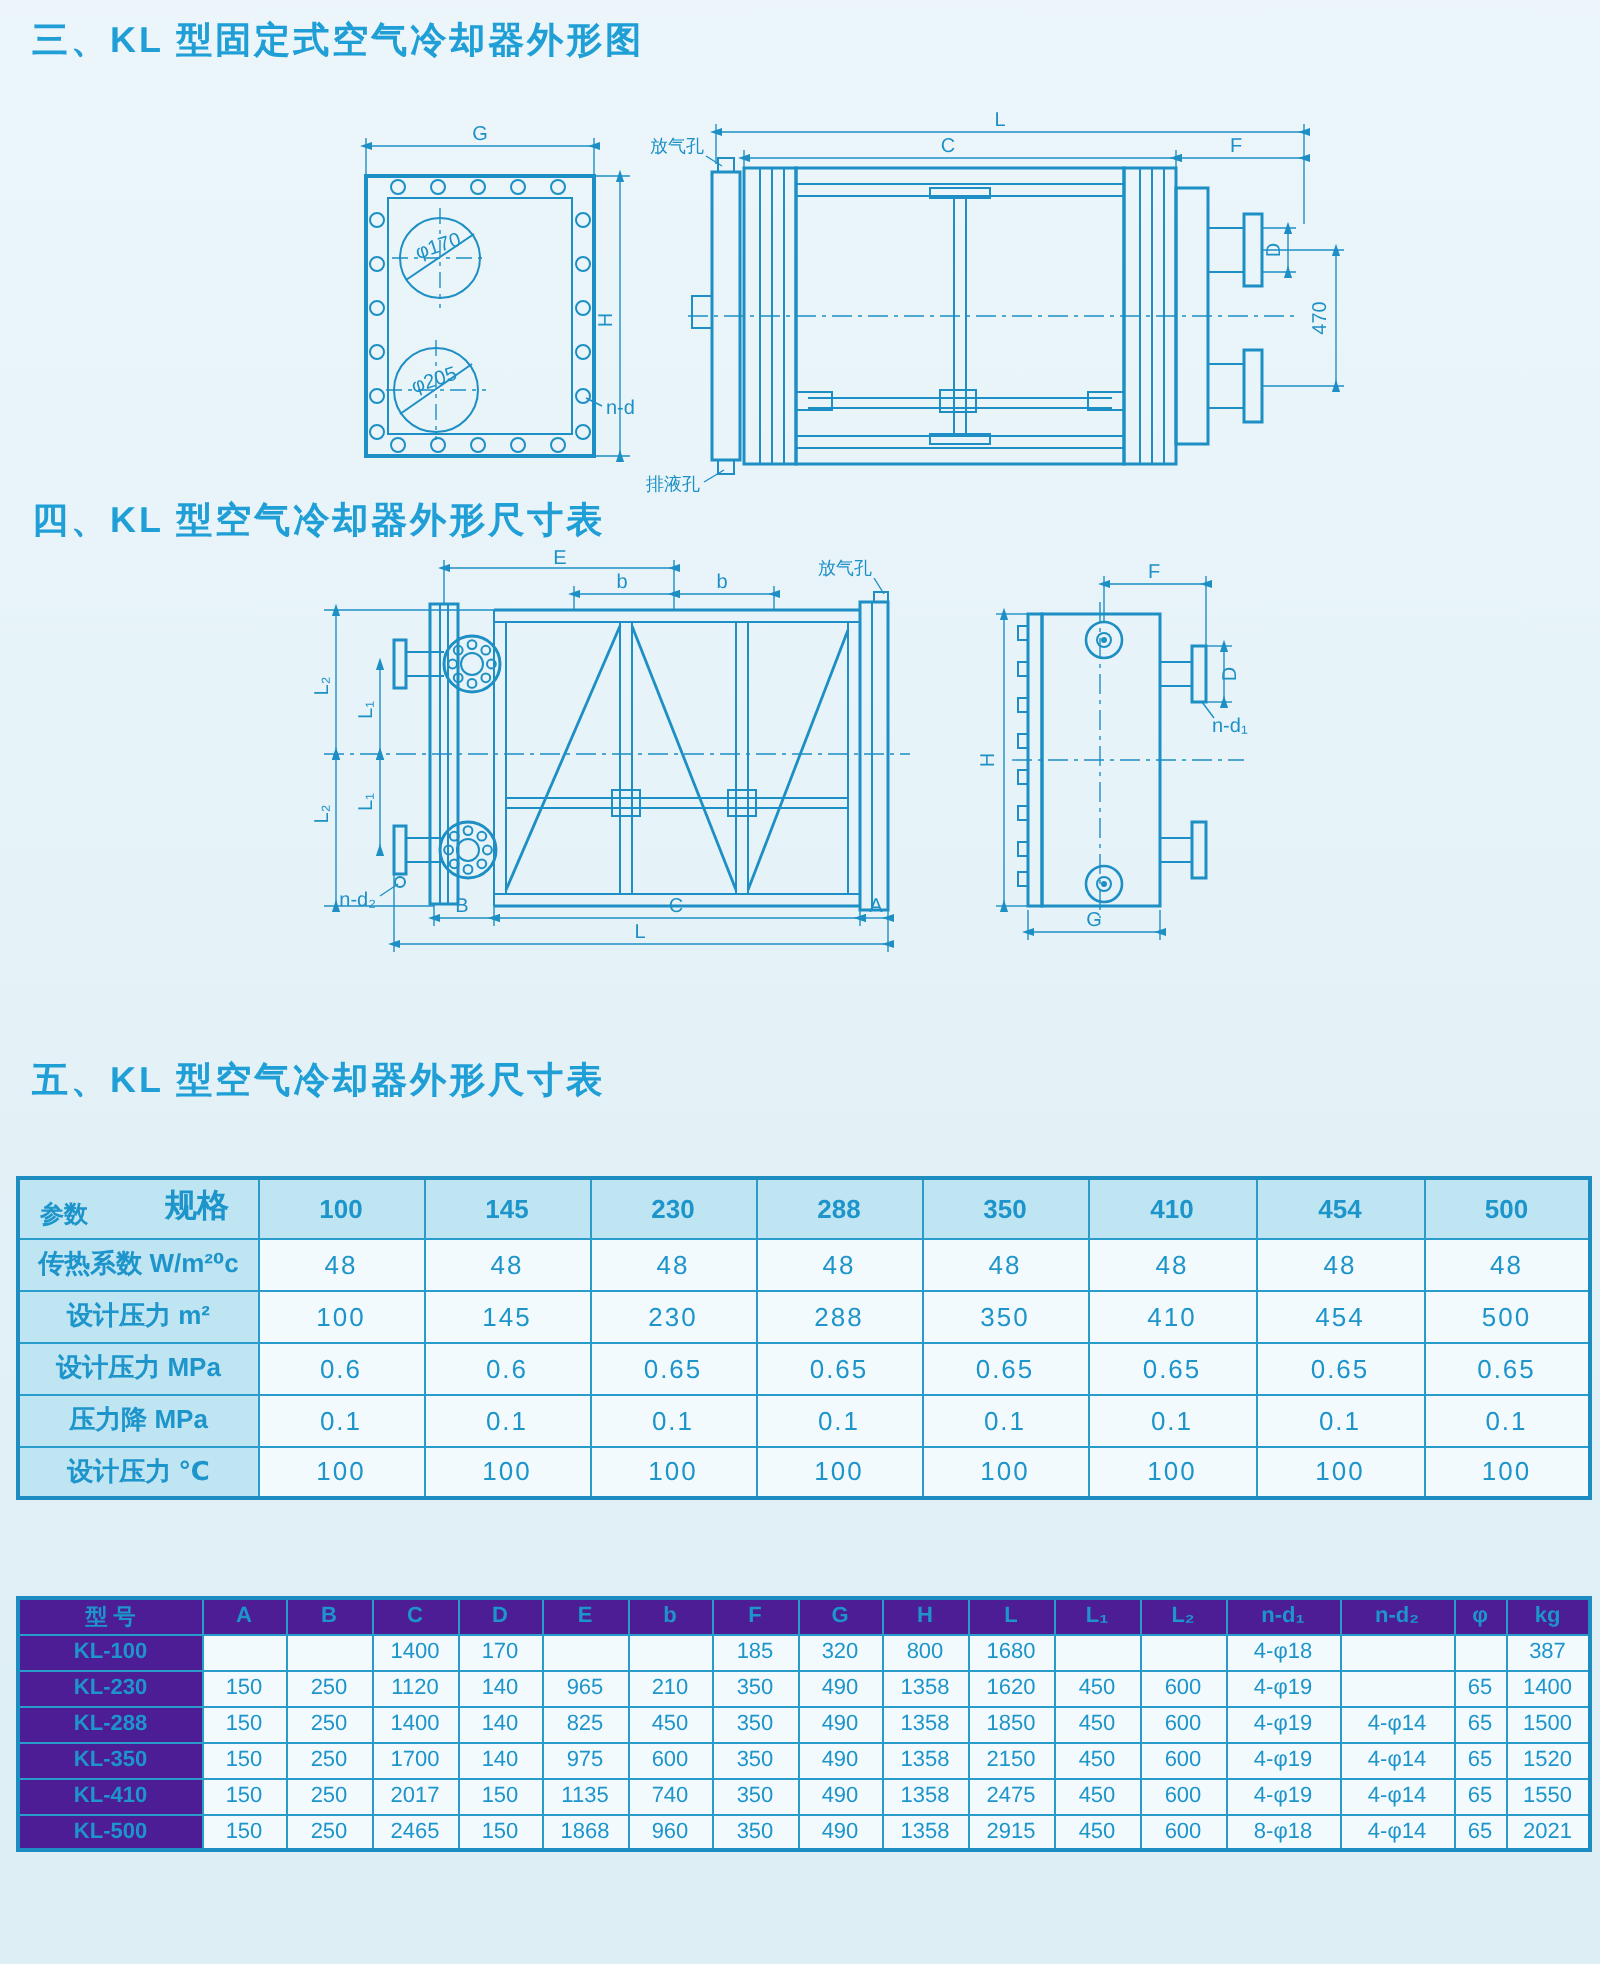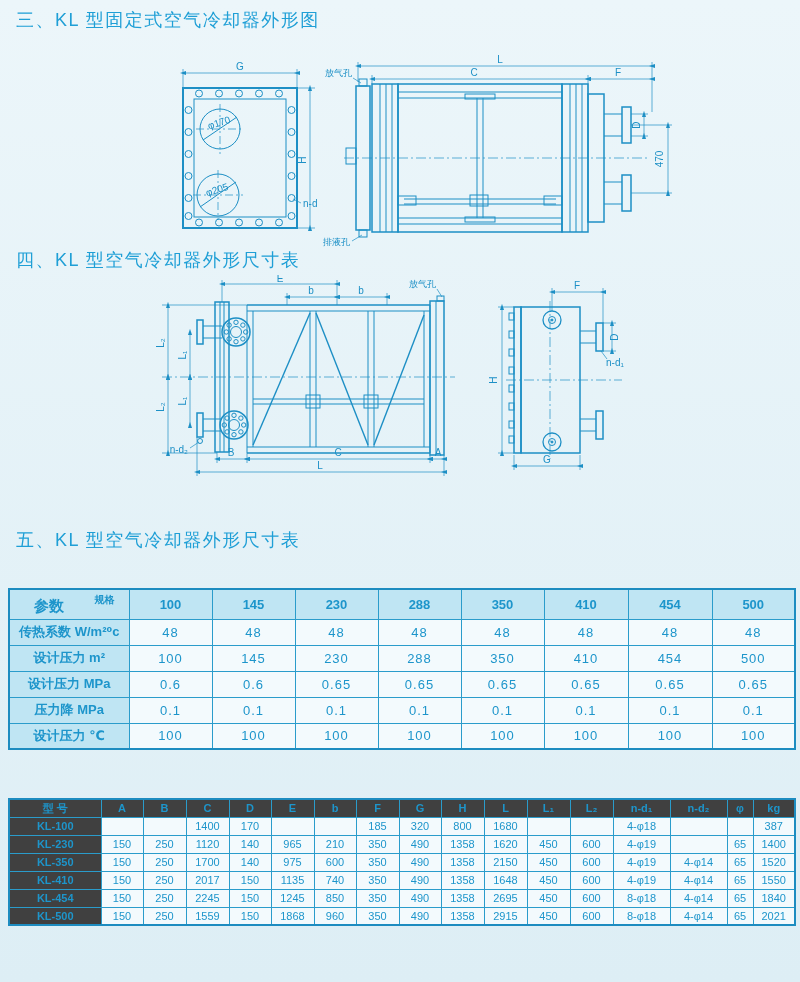--- a/index.html
+++ b/index.html
@@ -1,20 +1,20 @@
 <!DOCTYPE html>
 <html><head>
 <meta charset="utf-8">
 <style>
   *{margin:0;padding:0;box-sizing:border-box}
   html,body{width:800px;height:982px}
   body{position:relative;overflow:hidden;background:#e4f2f8;
        font-family:"Liberation Sans","DejaVu Sans",sans-serif}
   .page{position:absolute;inset:0;background:linear-gradient(#ecf6fa,#ddeef5)}
-  .title{position:absolute;left:16px;font-size:18px;font-weight:normal;
+  .title{position:absolute;left:16px;font-size:18px;font-weight:bold;
          color:#1f9fd6;letter-spacing:1.5px;white-space:nowrap}
   #title1{top:8px}
   #title2{top:248px}
   #title3{top:528px}
   svg.drawing{position:absolute;left:0}
   #svg1{top:52px}
   #svg2{top:275px}
   svg text{font-size:10px;fill:#1d90c6;stroke:none;
            font-family:"Liberation Sans","DejaVu Sans",sans-serif}
   svg text.cn{font-size:9px}
@@ -22,28 +22,28 @@
         table-layout:fixed;border:2px solid #1d8cc0;background:#f3fafd}
   th,td{border:1px solid #2a9ccb;text-align:center;color:#1d95cb;
         overflow:hidden;white-space:nowrap}
   #table1{top:588px;font-size:13px}
   #table1 tr{height:26px}
   #table1 tr:first-child{height:30px}
   #table1 th{background:#bfe5f3;font-weight:bold}
   #table1 td{letter-spacing:1px}
   #table2{top:798px;font-size:11px}
   #table2 tr{height:18px}
-  #table2 th{background:#404040;font-weight:bold}
+  #table2 th{background:#4c1d95;font-weight:bold}
   .corner{position:relative;
     background-color:#bfe5f3;
     background-image:linear-gradient(to bottom right,
       rgba(0,0,0,0) calc(50% - 0.7px), #2a9ccb calc(50% - 0.7px),
       #2a9ccb calc(50% + 0.7px), rgba(0,0,0,0) calc(50% + 0.7px));}
-  .c-top{position:absolute;top:3px;right:14px;font-size:10px}
-  .c-bot{position:absolute;bottom:3px;left:24px;font-size:15px}
+  .c-top{position:absolute;top:3px;right:14px;font-size:16px}
+  .c-bot{position:absolute;bottom:3px;left:10px;font-size:12px}
 </style>
 </head>
 <body>
 
 <div class="page">
 
   <div id="title1" class="title">三、KL 型固定式空气冷却器外形图</div>
 
   <svg id="svg1" class="drawing" width="800" height="200" viewBox="0 0 800 200">
     <defs>
@@ -484,20 +484,39 @@
           <td>1358</td>
           <td>1620</td>
           <td>450</td>
           <td>600</td>
           <td>4-φ19</td>
           <td></td>
           <td>65</td>
           <td>1400</td>
         </tr>
         <tr>
+          <th>KL-288</th>
+          <td>150</td>
+          <td>250</td>
+          <td>1400</td>
+          <td>140</td>
+          <td>825</td>
+          <td>450</td>
+          <td>350</td>
+          <td>490</td>
+          <td>1358</td>
+          <td>1850</td>
+          <td>450</td>
+          <td>600</td>
+          <td>4-φ19</td>
+          <td>4-φ14</td>
+          <td>65</td>
+          <td>1500</td>
+        </tr>
+        <tr>
           <th>KL-350</th>
           <td>150</td>
           <td>250</td>
           <td>1700</td>
           <td>140</td>
           <td>975</td>
           <td>600</td>
           <td>350</td>
           <td>490</td>
           <td>1358</td>
@@ -513,52 +532,33 @@
           <th>KL-410</th>
           <td>150</td>
           <td>250</td>
           <td>2017</td>
           <td>150</td>
           <td>1135</td>
           <td>740</td>
           <td>350</td>
           <td>490</td>
           <td>1358</td>
-          <td>1648</td>
+          <td>2475</td>
           <td>450</td>
           <td>600</td>
           <td>4-φ19</td>
           <td>4-φ14</td>
           <td>65</td>
           <td>1550</td>
         </tr>
         <tr>
-          <th>KL-454</th>
+          <th>KL-500</th>
           <td>150</td>
           <td>250</td>
-          <td>2245</td>
-          <td>150</td>
-          <td>1245</td>
-          <td>850</td>
-          <td>350</td>
-          <td>490</td>
-          <td>1358</td>
-          <td>2695</td>
-          <td>450</td>
-          <td>600</td>
-          <td>8-φ18</td>
-          <td>4-φ14</td>
-          <td>65</td>
-          <td>1840</td>
-        </tr>
-        <tr>
-          <th>KL-500</th>
-          <td>150</td>
-          <td>250</td>
-          <td>1559</td>
+          <td>2465</td>
           <td>150</td>
           <td>1868</td>
           <td>960</td>
           <td>350</td>
           <td>490</td>
           <td>1358</td>
           <td>2915</td>
           <td>450</td>
           <td>600</td>
           <td>8-φ18</td>

